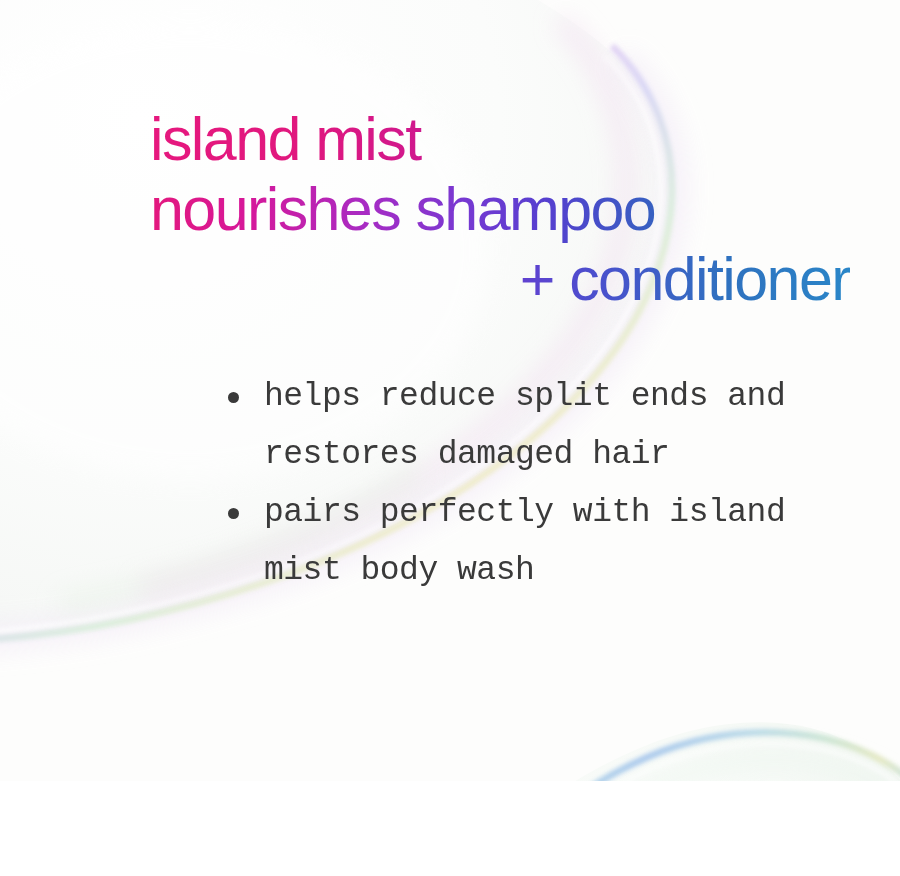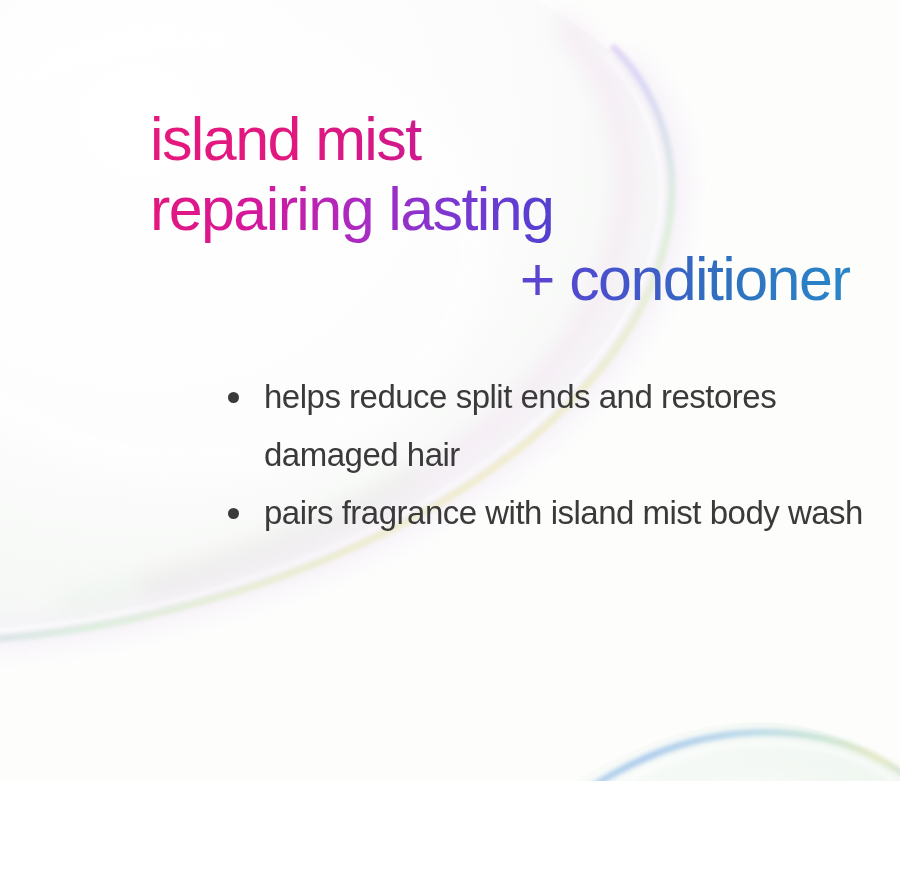--- a/index.html
+++ b/index.html
@@ -70,20 +70,21 @@
       #e3187d 0%, #c4199c 14%, #8a2fca 32%, #6b3bd2 48%,
       #4a4fcd 64%, #2f71bf 82%, #2a86c8 100%);
     text-align:right;
   }
 
   .bullets {
     position:absolute;
     left:228px;
     top:368px;
     width:640px;
+    font-family:Liberation Mono, monospace;
   }
 
   .bullet-item {
     position:relative;
     padding-left:36px;
     margin-bottom:0;
     color:#3a3a3a;
     font-size:33px;
     line-height:58px;
     font-weight:400;
@@ -221,29 +222,29 @@
                C 748 750 836 752 896 796" fill="none" stroke="#eaf4ec" stroke-width="18" filter="url(#blurLg)" opacity="0.6"></path>
 
       <path d="M 900 790 C 940 800 980 840 1000 900 L 1000 760 Z" fill="#f7fbf9" opacity="0.9"></path>
     </g>
   </svg>
 
   <div id="content">
 
     <div class="headline">
       <span class="hline hline-1">island mist</span>
-      <span class="hline hline-2">repairing lasting</span>
+      <span class="hline hline-2">nourishes shampoo</span>
       <span class="hline hline-3">+ conditioner</span>
     </div>
 
     <ul class="bullets" style="list-style:none;">
       <li class="bullet-item">
         <span class="bullet-dot"></span>
         <span class="bullet-text">helps reduce split ends and restores damaged hair</span>
       </li>
       <li class="bullet-item">
         <span class="bullet-dot"></span>
-        <span class="bullet-text">pairs fragrance with island mist body wash</span>
+        <span class="bullet-text">pairs perfectly with island mist body wash</span>
       </li>
     </ul>
 
   </div>
 </div>
 
 </body></html>

